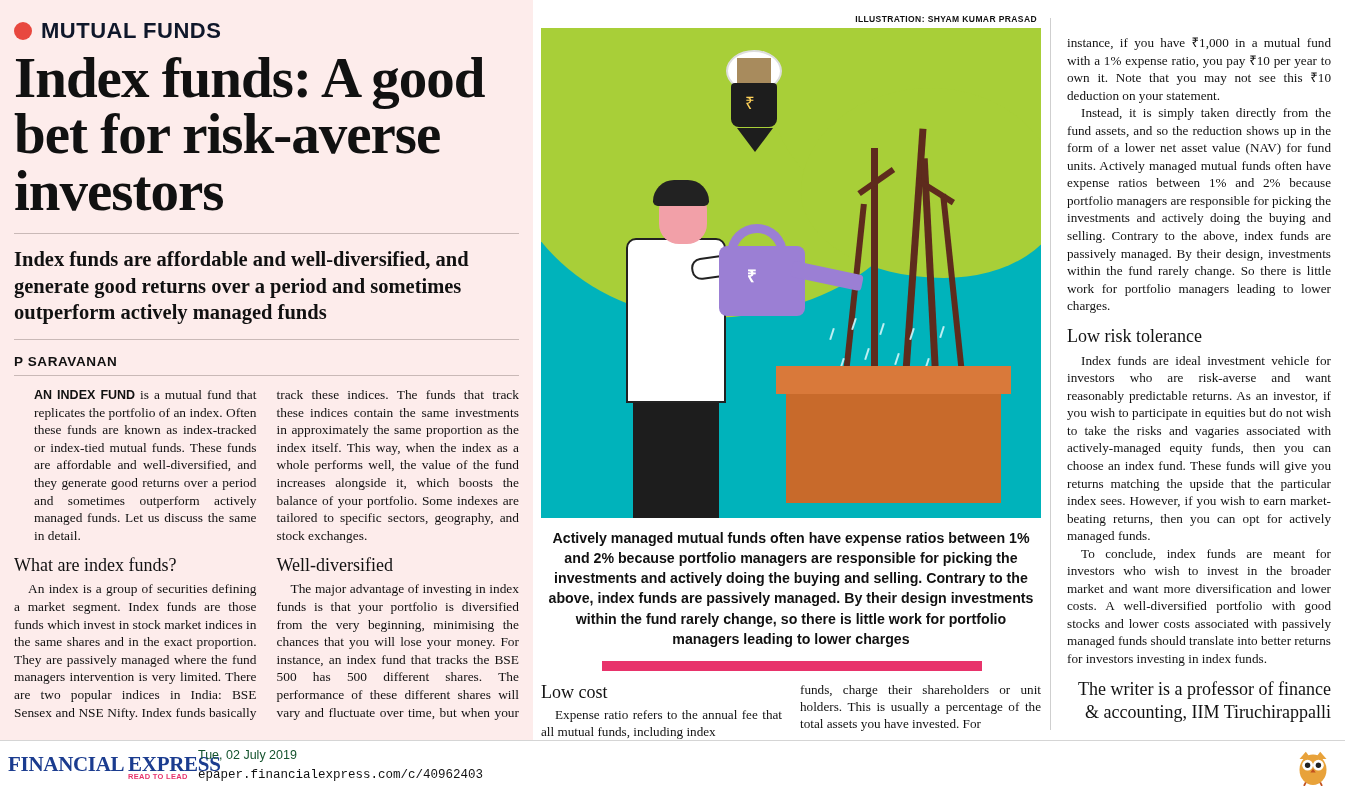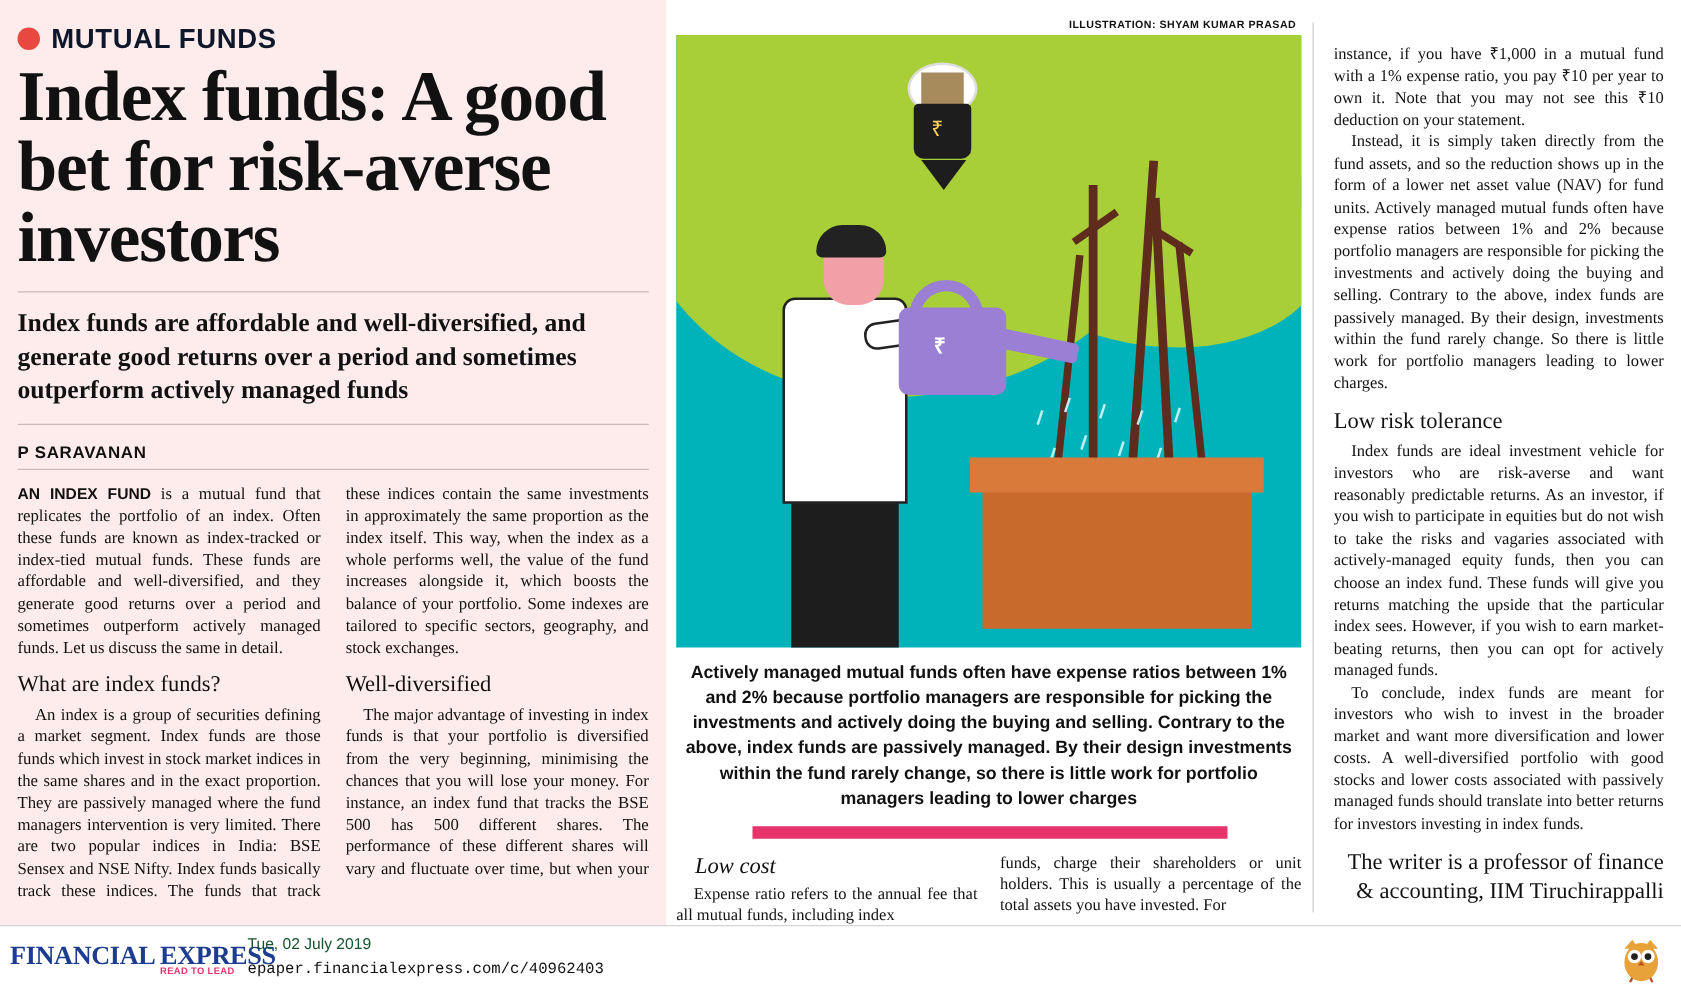--- a/index.html
+++ b/index.html
@@ -49,21 +49,21 @@
   }
   .byline-rule { border:0; border-top:1px solid #c9b9b7; margin:0 0 10px 0; }
 
   .two-col {
     column-count:2; column-gap:20px; column-fill:auto;
     height:345px;
     font-size:13.4px; line-height:1.315;
     text-align:justify;
   }
   .two-col p { margin:0 0 0 0; text-indent:14px; }
-  .two-col p.first { text-indent:0; }
+  .two-col p.first { text-indent:0;margin-left:20px; }
   .two-col h3 {
     font-family:"Liberation Serif", serif;
     font-weight:normal; font-size:18px; margin:9px 0 3px 0; text-indent:0;
   }
   .lead-caps { font-family:"Liberation Sans", sans-serif; font-weight:bold; font-size:12.5px; }
 
   
   .center-col {
     position:absolute; left:533px; top:0; width:520px; height:740px;
     background:#ffffff; padding:8px 10px 0 8px;
@@ -124,21 +124,21 @@
     width:500px; margin-top:10px;
     font-family:"Liberation Sans", sans-serif;
     font-weight:bold; font-size:14.2px; line-height:1.42; text-align:center;
   }
   .caption-rule { width:380px; height:10px; background:#e8336b; margin:12px auto 10px auto; }
 
   .bottom-two {
     width:500px; display:flex; gap:18px; font-size:13.2px; line-height:1.3; text-align:justify;
   }
   .bottom-two .col { width:241px; }
-  .bottom-two h3 { font-weight:normal; font-size:18px; margin:0 0 2px 15px; font-family:"Liberation Serif", serif;font-style:italic; }
+  .bottom-two h3 { font-weight:normal; font-size:18px; margin:0 0 2px 0; font-family:"Liberation Serif", serif; }
   .bottom-two p { margin:0; text-indent:14px; }
   .bottom-two p.noindent { text-indent:0; }
 
   
   .right-col {
     position:absolute; left:1053px; top:4px; width:292px; height:740px;
     background:#ffffff; padding:30px 14px 0 14px;
     font-size:13.2px; line-height:1.33; text-align:justify;
   }
   .right-col p { margin:0; text-indent:14px; }

